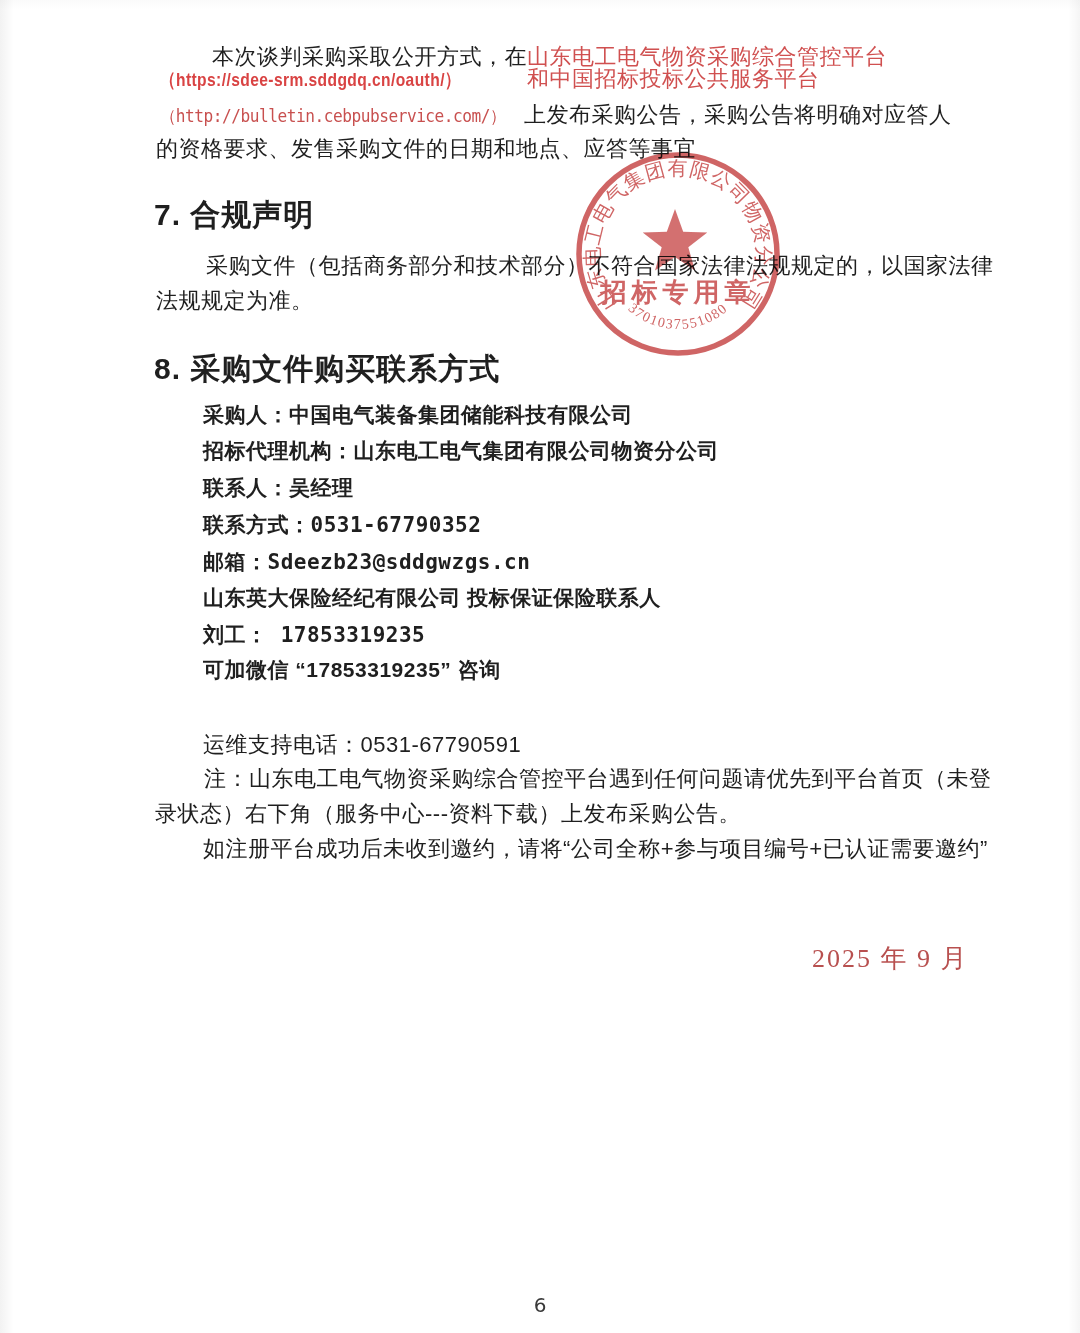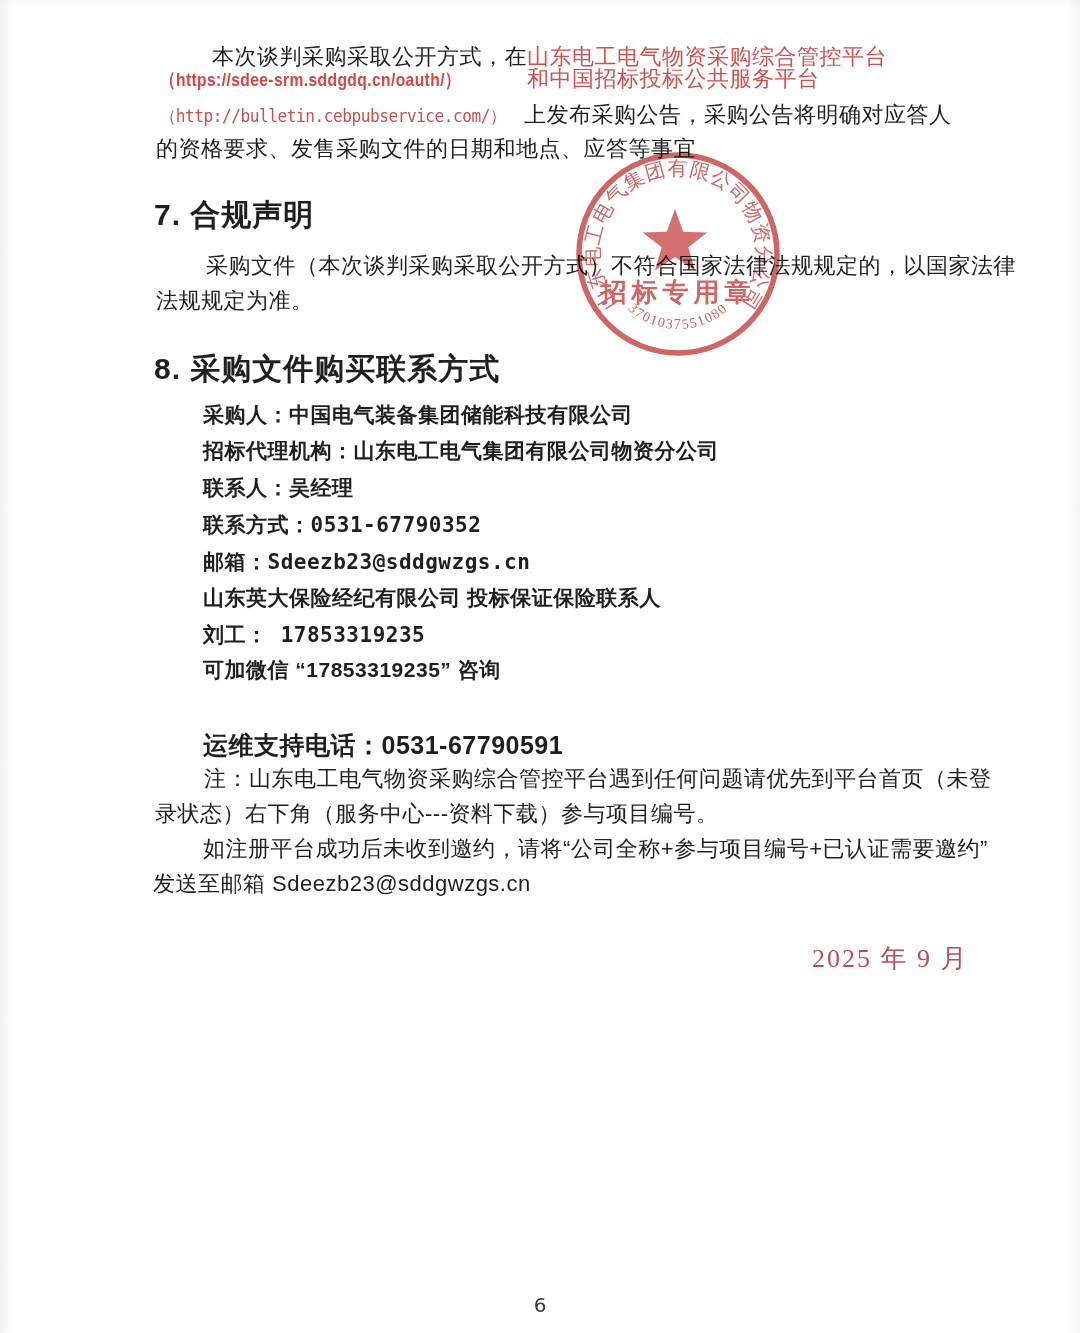--- a/index.html
+++ b/index.html
@@ -25,21 +25,21 @@
     transform:scaleX(0.82);transform-origin:left center;
   }
   .url-mono{
     display:inline-block;color:var(--url-mono-red,#c8504f);
     font-family:"DejaVu Sans Mono",monospace;font-size:17px;letter-spacing:-0.5px;
     transform:scaleX(0.95);transform-origin:left center;
   }
   .heading{font-weight:700;font-size:30px;letter-spacing:1px;}
   .contact{font-weight:700;font-size:21px;letter-spacing:0.5px;}
   .support-sm{font-weight:700;font-size:19px;}
-  .support{font-weight:700;font-size:25px;}
+  .support{font-weight:400;font-size:22px;}
   .notep{font-weight:400;font-size:22px;}
   .mono-val{font-family:"DejaVu Sans Mono",monospace;}
   .date{
     position:absolute;top:941px;left:812px;
     color:var(--date-red,#b8504f);font-size:26px;
     font-family:"Liberation Serif",serif;letter-spacing:2px;
   }
   .pagenum{
     position:absolute;top:1293px;left:0;width:1080px;text-align:center;
     font-size:20px;color:#3a3a3a;font-family:"DejaVu Sans",sans-serif;
@@ -62,41 +62,40 @@
   </div>
   <div class="ln" style="top:64px;left:160px">
     <span class="url-bold">（https://sdee-srm.sddgdq.cn/oauth/）</span><span class="red">和中国招标投标公共服务平台</span>
   </div>
   <div class="ln" style="top:100px;left:160px">
     <span class="url-mono">（http://bulletin.cebpubservice.com/）</span><span>上发布采购公告，采购公告将明确对应答人</span>
   </div>
   <div class="ln" style="top:134px;left:156px">的资格要求、发售采购文件的日期和地点、应答等事宜</div>
 
   <div class="ln heading" style="top:200px;left:154px">7. 合规声明</div>
-  <div class="ln" style="top:251px;left:206px">采购文件（本次谈判采购采取公开方式）不符合国家法律法规规定的，以国家法律</div>
+  <div class="ln" style="top:251px;left:206px">采购文件（包括商务部分和技术部分）不符合国家法律法规规定的，以国家法律</div>
   <div class="ln" style="top:286px;left:156px">法规规定为准。</div>
 
   <div class="ln heading" style="top:354px;left:154px">8. 采购文件购买联系方式</div>
 
   <div class="ln contact" style="top:436px;left:203px">招标代理机构：山东电工电气集团有限公司物资分公司</div>
   <div class="ln contact" style="top:400px;left:203px">采购人：中国电气装备集团储能科技有限公司</div>
   <div class="ln contact" style="top:473px;left:203px">联系人：吴经理</div>
   <div class="ln contact mono-val" style="top:510px;left:203px">联系方式：0531-67790352</div>
   <div class="ln contact mono-val" style="top:547px;left:203px">邮箱：Sdeezb23@sddgwzgs.cn</div>
   <div class="ln contact" style="top:583px;left:203px">山东英大保险经纪有限公司 投标保证保险联系人</div>
   <div class="ln contact mono-val" style="top:620px;left:203px">刘工： 17853319235</div>
   <div class="ln contact" style="top:655px;left:203px">可加微信 “17853319235” 咨询</div>
 
   <div class="ln support" style="top:730px;left:203px">运维支持电话：0531-67790591</div>
 
   <div class="ln notep" style="top:764px;left:204px">注：山东电工电气物资采购综合管控平台遇到任何问题请优先到平台首页（未登</div>
-  <div class="ln notep" style="top:799px;left:155px">录状态）右下角（服务中心---资料下载）参与项目编号。</div>
+  <div class="ln notep" style="top:799px;left:155px">录状态）右下角（服务中心---资料下载）上发布采购公告。</div>
 
   <div class="ln notep" style="top:834px;left:203px">如注册平台成功后未收到邀约，请将“公司全称+参与项目编号+已认证需要邀约”</div>
-  <div class="ln notep" style="top:869px;left:153px">发送至邮箱 Sdeezb23@sddgwzgs.cn</div>
 
   <svg class="stamp" viewBox="0 0 212 212" aria-hidden="true">
     <defs>
       <path id="arcTop" d="M 42.9 153.5 A 79 79 0 1 1 169.1 153.5" fill="none"></path>
       <path id="arcBottom" d="M 55.8 161.7 A 75 75 0 0 0 156.2 161.7" fill="none"></path>
       <filter id="soft">
           <feGaussianBlur stdDeviation="0.5"></feGaussianBlur>
         </filter>
     </defs>
     <g filter="url(#soft)">

